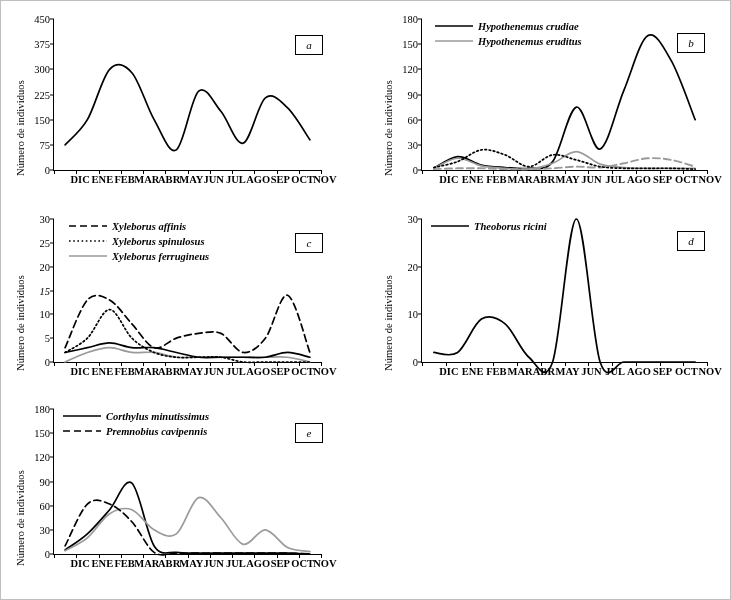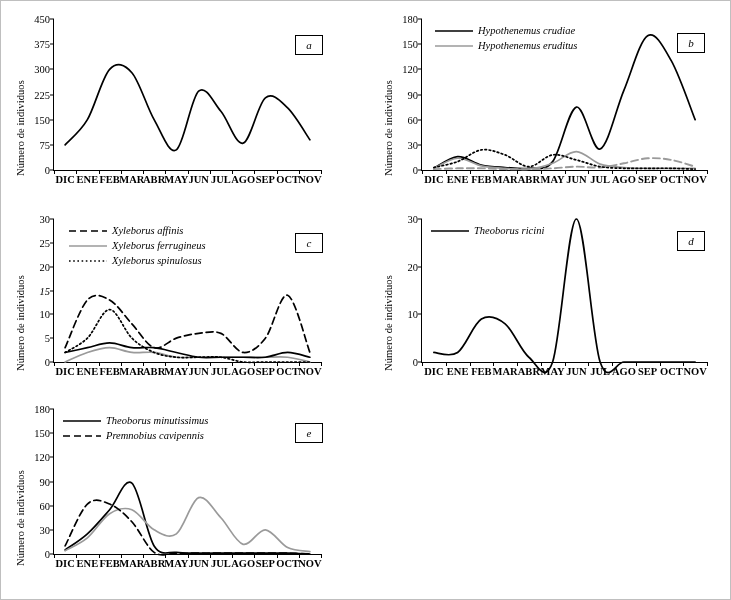--- a/index.html
+++ b/index.html
@@ -60,21 +60,21 @@
   .ytickmark {
     position: absolute;
     right: 100%;
     width: 4px;
     height: 1px;
     background: #000;
     transform: translateY(-0.5px);
   }
   .xlabels {
     position: absolute;
-    left: 0;
+    left: 15px;
     width: 100%;
     top: 100%;
     height: 18px;
   }
   .xlabels span {
     position: absolute;
     transform: translateX(-50%);
     top: 4px;
     font-size: 10.5px;
     font-weight: bold;
@@ -97,22 +97,23 @@
     height: 18px;
     line-height: 18px;
     text-align: center;
   }
   .legend {
     position: absolute;
     font-size: 10.5px;
   }
   .legend-row {
     display: flex;
-    align-items: flex-end;
+    align-items: flex-start;
     height: 15px;
+    font-weight: bold;
   }
   .legend-swatch {
     width: 38px;
     height: 10px;
     margin-right: 5px;
     position: relative;
     flex: 0 0 auto;
   }
   .legend-label {
     font-style: italic;
@@ -304,32 +305,32 @@
           <span class="legend-swatch">
             <svg width="38" height="10" viewBox="0 0 38 10">
               <line x1="0" y1="5" x2="38" y2="5" stroke="#000000" stroke-width="1.7" stroke-dasharray="7,4"></line>
             </svg>
           </span>
           <span class="legend-label">Xyleborus affinis</span>
         </div>
         <div class="legend-row">
           <span class="legend-swatch">
             <svg width="38" height="10" viewBox="0 0 38 10">
+              <line x1="0" y1="5" x2="38" y2="5" stroke="#000000" stroke-width="1.7" stroke-dasharray="1.6,2.6"></line>
+            </svg>
+          </span>
+          <span class="legend-label">Xyleborus spinulosus</span>
+        </div>
+        <div class="legend-row">
+          <span class="legend-swatch">
+            <svg width="38" height="10" viewBox="0 0 38 10">
               <line x1="0" y1="5" x2="38" y2="5" stroke="#9a9a9a" stroke-width="1.7"></line>
             </svg>
           </span>
           <span class="legend-label">Xyleborus ferrugineus</span>
-        </div>
-        <div class="legend-row">
-          <span class="legend-swatch">
-            <svg width="38" height="10" viewBox="0 0 38 10">
-              <line x1="0" y1="5" x2="38" y2="5" stroke="#000000" stroke-width="1.7" stroke-dasharray="1.6,2.6"></line>
-            </svg>
-          </span>
-          <span class="legend-label">Xyleborus spinulosus</span>
         </div>
       </div>
     <div class="panel-tag" style="left:288px; top:22px;">c</div>
   </div>
 
   <div class="panel" id="panel-d">
     <div class="ylabel" style="transform: rotate(-90deg) translate(-160px, 8px);">Número de individuos</div>
     <div class="plotbox" id="plot-d" style="left:46px; top:8px; width:286px; height:144px;">
       <svg id="svg-d" viewBox="0 0 286 144" width="286" height="144" preserveAspectRatio="none">
           <path d="M11.88,133.47 C15.83,133.47 27.71,139.03 35.63,133.47 C43.54,127.91 51.46,104.87 59.38,100.10 C67.29,95.33 75.21,98.51 83.13,104.87 C91.04,111.22 98.96,131.88 106.88,138.23 C114.79,144.59 122.71,166.04 130.63,143.00 C138.54,119.96 146.46,0.00 154.38,0.00 C162.29,0.00 170.21,119.17 178.13,143.00 C186.04,166.83 193.96,143.00 201.88,143.00 C209.79,143.00 217.71,143.00 225.63,143.00 C233.54,143.00 241.46,143.00 249.38,143.00 C257.29,143.00 269.17,143.00 273.13,143.00" fill="none" stroke="#000000" stroke-width="1.7" stroke-linecap="round"></path>
@@ -433,21 +434,21 @@
           <span style="left: 255.875px;">NOV</span>
         </div>
       </div>
     <div class="legend" id="legend-e" style="left:56px; top:10px;">
         <div class="legend-row">
           <span class="legend-swatch">
             <svg width="38" height="10" viewBox="0 0 38 10">
               <line x1="0" y1="5" x2="38" y2="5" stroke="#000000" stroke-width="1.7"></line>
             </svg>
           </span>
-          <span class="legend-label">Theoborus minutissimus</span>
+          <span class="legend-label">Corthylus minutissimus</span>
         </div>
         <div class="legend-row">
           <span class="legend-swatch">
             <svg width="38" height="10" viewBox="0 0 38 10">
               <line x1="0" y1="5" x2="38" y2="5" stroke="#000000" stroke-width="1.7" stroke-dasharray="7,4"></line>
             </svg>
           </span>
           <span class="legend-label">Premnobius cavipennis</span>
         </div>
       </div>

